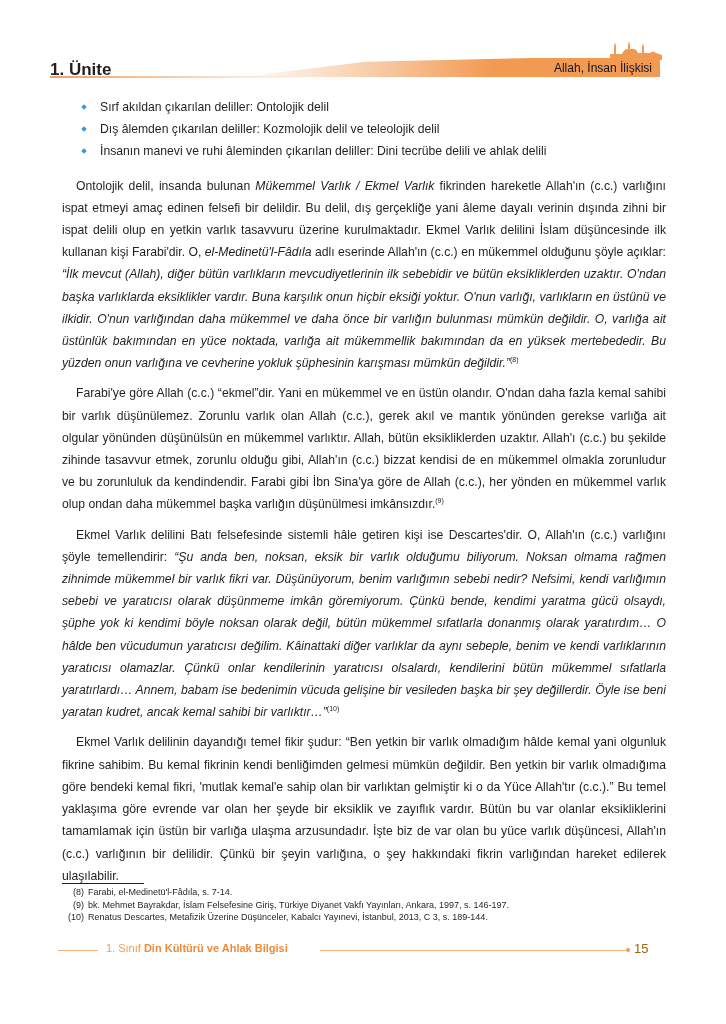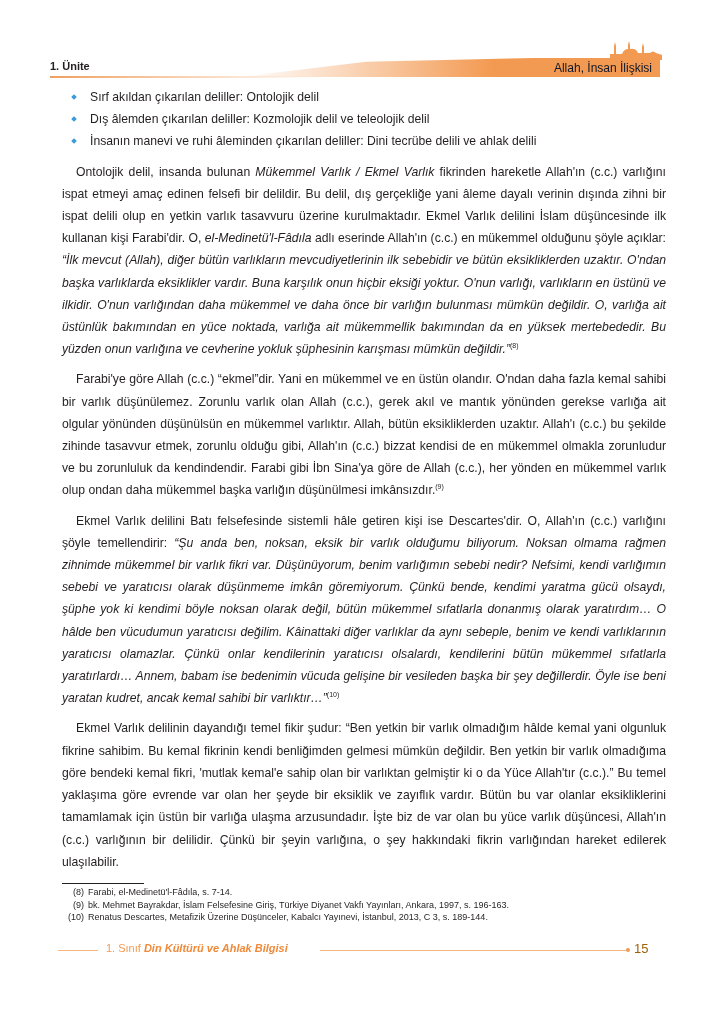--- a/index.html
+++ b/index.html
@@ -1,44 +1,44 @@
 <!DOCTYPE html>
 <html><head>
 <meta charset="utf-8">
 <style>
   html, body { margin: 0; padding: 0; background: #ffffff; }
   body { width: 726px; height: 1024px; position: relative; overflow: hidden;
          font-family: "Liberation Sans", sans-serif; color: #231f20; }
   .header { position: absolute; left: 0; top: 0; width: 726px; height: 80px; }
-  .unit-label { position: absolute; left: 50px; top: 60px; font-size: 11px; font-weight: bold; color: #231f20; }
+  .unit-label { position: absolute; left: 50px; top: 60px; font-size: 17px; font-weight: bold; color: #231f20; }
   .header-rule { position: absolute; left: 50px; top: 76px; width: 260px; height: 2px;
                  background: linear-gradient(to right, #f0a060, rgba(240,160,96,0)); }
   .header-band { position: absolute; left: 240px; top: 58px; width: 420px; height: 19px;
                  background: linear-gradient(to right, rgba(242,140,60,0) 0%, rgba(242,140,60,0.35) 25%, #f39a52 60%, #f39a52 100%);
                  clip-path: polygon(0 100%, 30% 20%, 70% 0, 100% 0, 100% 100%); }
   .header-title { position: absolute; right: 74px; top: 61px; font-size: 12px; font-weight: normal; color: #0f172a; }
   .mosque-icon { position: absolute; left: 610px; top: 40px; width: 52px; height: 20px; }
 
   .content { position: absolute; left: 62px; top: 84px; width: 604px; font-size: 12.2px; line-height: 22.2px; }
   .content p { margin: 0; text-align: justify; }
   .content p.indent { text-indent: 14px; margin-top: 8px; }
   .content em { font-style: italic; }
   sup { font-size: 7px; line-height: 0; vertical-align: 5px; }
-  ul.bullets { list-style: none; margin: 2px; padding: 0 0 0 8px; }
+  ul.bullets { list-style: none; margin: 12px; padding: 0 0 0 8px; }
   ul.bullets li { position: relative; padding-left: 18px; }
   .bullet-icon { position: absolute; left: 0; top: 9px; width: 4px; height: 4px; background: #3a9bd5; transform: rotate(45deg); }
 
   .fn-rule { position: absolute; left: 62px; top: 883px; width: 82px; height: 1px; background: #231f20; }
   .footnotes { position: absolute; left: 62px; top: 886px; width: 600px; font-size: 9px; line-height: 12.5px; }
   .fn { position: relative; padding-left: 26px; }
   .fn-num { position: absolute; left: 0; width: 22px; text-align: right; }
 
   .footer-line-left { position: absolute; left: 58px; top: 950px; width: 40px; height: 1px; background: #f4b580; }
   .footer-book { position: absolute; left: 106px; top: 942px; font-size: 11px; color: #f39a52; white-space: nowrap; }
-  .footer-book b { font-weight: bold; color: #ef8a3a; font-style: italic; }
+  .footer-book b { font-weight: bold; color: #ef8a3a; }
   .footer-line-right { position: absolute; left: 320px; top: 950px; width: 306px; height: 1px; background: #f4b580; }
   .footer-dot { position: absolute; left: 626px; top: 948px; width: 4px; height: 4px; border-radius: 50%; background: #f39a52; }
   .page-number { position: absolute; left: 634px; top: 941px; font-size: 13px; color: #a16207; }
 </style>
 </head>
 <body>
 
 <div class="header">
   <div class="unit-label">1. Ünite</div>
   <div class="header-rule"></div>
@@ -61,21 +61,21 @@
   <p class="indent"><span>Farabi'ye göre Allah (c.c.) “ekmel”dir. Yani en mükemmel ve en üstün olandır. O'ndan daha fazla kemal sahibi bir varlık düşünülemez. Zorunlu varlık olan Allah (c.c.), gerek akıl ve mantık yönünden gerekse varlığa ait olgular yönünden düşünülsün en mükemmel varlıktır. Allah, bütün eksikliklerden uzaktır. Allah'ı (c.c.) bu şekilde zihinde tasavvur etmek, zorunlu olduğu gibi, Allah'ın (c.c.) bizzat kendisi de en mükemmel olmakla zorunludur ve bu zorunluluk da kendindendir. Farabi gibi İbn Sina'ya göre de Allah (c.c.), her yönden en mükemmel varlık olup ondan daha mükemmel başka varlığın düşünülmesi imkânsızdır.</span><sup>(9)</sup></p>
 
   <p class="indent"><span>Ekmel Varlık delilini Batı felsefesinde sistemli hâle getiren kişi ise Descartes'dir. O, Allah'ın (c.c.) varlığını şöyle temellendirir: </span><em>“Şu anda ben, noksan, eksik bir varlık olduğumu biliyorum. Noksan olmama rağmen zihnimde mükemmel bir varlık fikri var. Düşünüyorum, benim varlığımın sebebi nedir? Nefsimi, kendi varlığımın sebebi ve yaratıcısı olarak düşünmeme imkân göremiyorum. Çünkü bende, kendimi yaratma gücü olsaydı, şüphe yok ki kendimi böyle noksan olarak değil, bütün mükemmel sıfatlarla donanmış olarak yaratırdım… O hâlde ben vücudumun yaratıcısı değilim. Kâinattaki diğer varlıklar da aynı sebeple, benim ve kendi varlıklarının yaratıcısı olamazlar. Çünkü onlar kendilerinin yaratıcısı olsalardı, kendilerini bütün mükemmel sıfatlarla yaratırlardı… Annem, babam ise bedenimin vücuda gelişine bir vesileden başka bir şey değillerdir. Öyle ise beni yaratan kudret, ancak kemal sahibi bir varlıktır…”</em><sup>(10)</sup></p>
 
   <p class="indent">Ekmel Varlık delilinin dayandığı temel fikir şudur: “Ben yetkin bir varlık olmadığım hâlde kemal yani olgunluk fikrine sahibim. Bu kemal fikrinin kendi benliğimden gelmesi mümkün değildir. Ben yetkin bir varlık olmadığıma göre bendeki kemal fikri, 'mutlak kemal'e sahip olan bir varlıktan gelmiştir ki o da Yüce Allah'tır (c.c.).” Bu temel yaklaşıma göre evrende var olan her şeyde bir eksiklik ve zayıflık vardır. Bütün bu var olanlar eksikliklerini tamamlamak için üstün bir varlığa ulaşma arzusundadır. İşte biz de var olan bu yüce varlık düşüncesi, Allah'ın (c.c.) varlığının bir delilidir. Çünkü bir şeyin varlığına, o şey hakkındaki fikrin varlığından hareket edilerek ulaşılabilir.</p>
 </div>
 
 <div class="fn-rule"></div>
 <div class="footnotes">
   <div class="fn"><span class="fn-num">(8)</span><span>Farabi, el-Medinetü'l-Fâdıla, s. 7-14.</span></div>
-  <div class="fn"><span class="fn-num">(9)</span><span>bk. Mehmet Bayrakdar, İslam Felsefesine Giriş, Türkiye Diyanet Vakfı Yayınları, Ankara, 1997, s. 196-163.</span></div>
+  <div class="fn"><span class="fn-num">(9)</span><span>bk. Mehmet Bayrakdar, İslam Felsefesine Giriş, Türkiye Diyanet Vakfı Yayınları, Ankara, 1997, s. 146-197.</span></div>
   <div class="fn"><span class="fn-num">(10)</span><span>Renatus Descartes, Metafizik Üzerine Düşünceler, Kabalcı Yayınevi, İstanbul, 2013, C 3, s. 189-144.</span></div>
 </div>
 
 <div class="footer-line-left"></div>
 <div class="footer-book"><span>1. Sınıf </span><b>Din Kültürü ve Ahlak Bilgisi</b></div>
 <div class="footer-line-right"></div>
 <div class="footer-dot"></div>
 <div class="page-number">15</div>
 
 </body></html>

